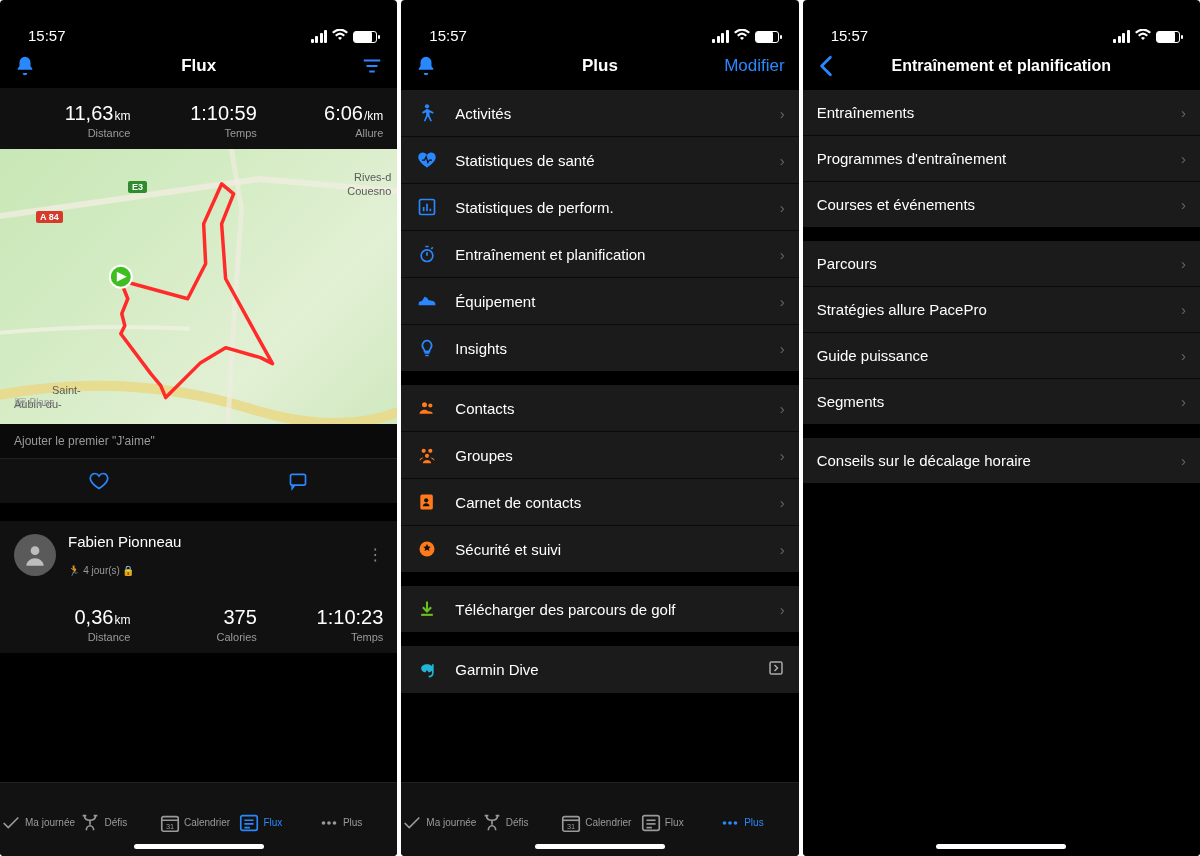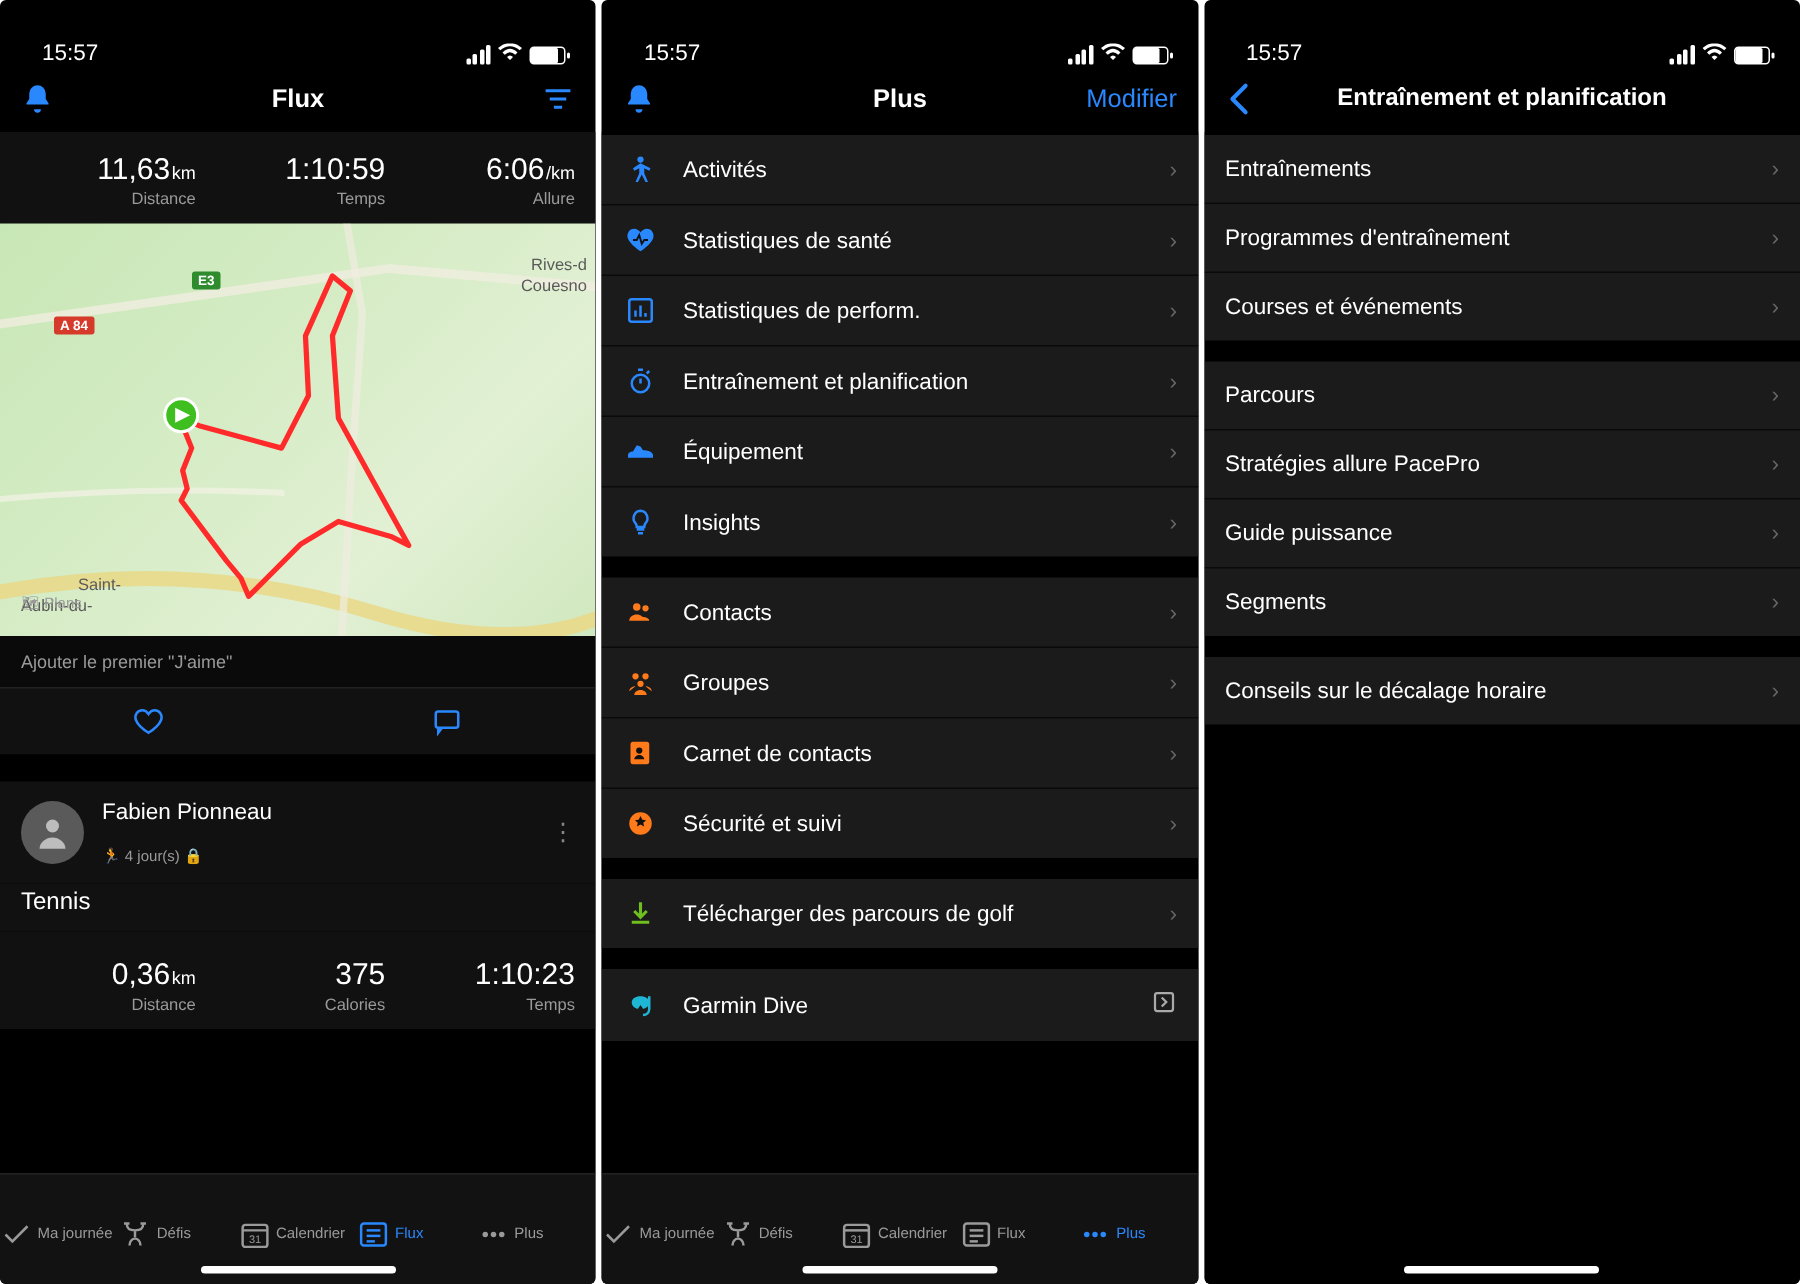--- a/index.html
+++ b/index.html
@@ -214,21 +214,20 @@
             <circle cx="12" cy="8" r="4"></circle>
             <path d="M4 22c0-4 4-7 8-7s8 3 8 7z"></path>
           </svg>
       </div>
       <div>
         <div class="card2-name">Fabien Pionneau</div>
         <div class="card2-sub">🏃 <span>4 jour(s)</span> 🔒</div>
       </div>
       <div class="card2-kebab">⋮</div>
     </div>
-    <div class="card2-title">Tennis</div>
 
     <div class="stats-row" style="padding-top:18px">
       <div class="stat-col">
           <div class="stat-val"><span>0,36</span><span class="unit">km</span></div>
           <div class="stat-label">Distance</div>
         </div>
       <div class="stat-col">
           <div class="stat-val"><span>375</span></div>
           <div class="stat-label">Calories</div>
         </div>

